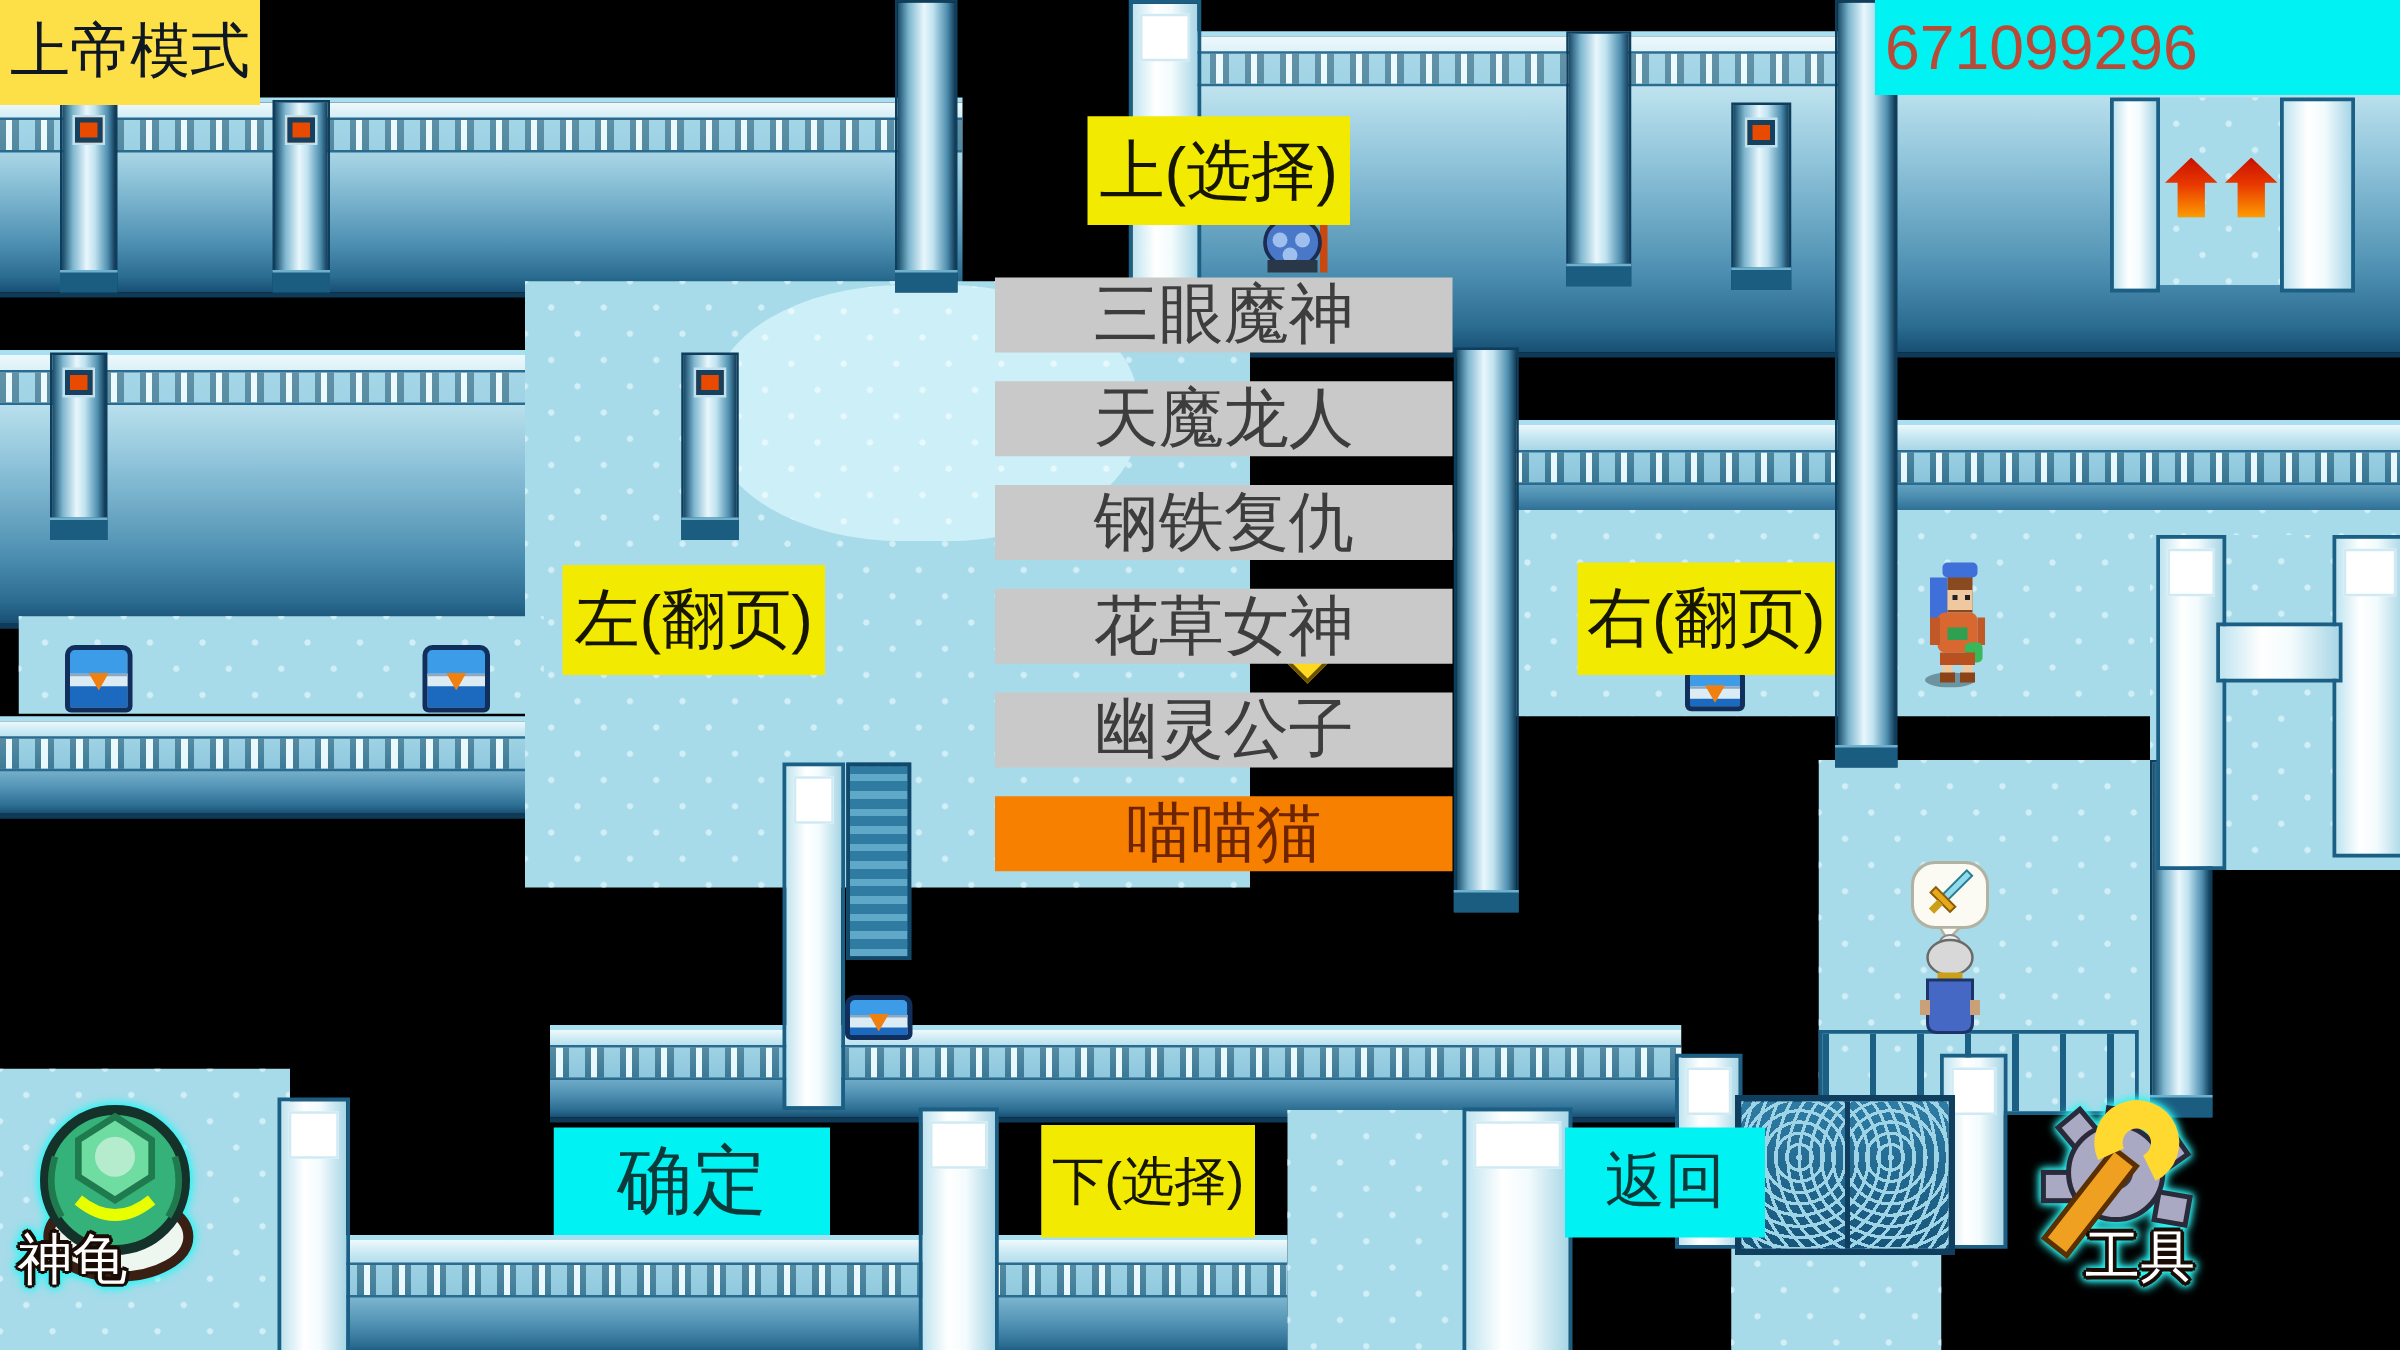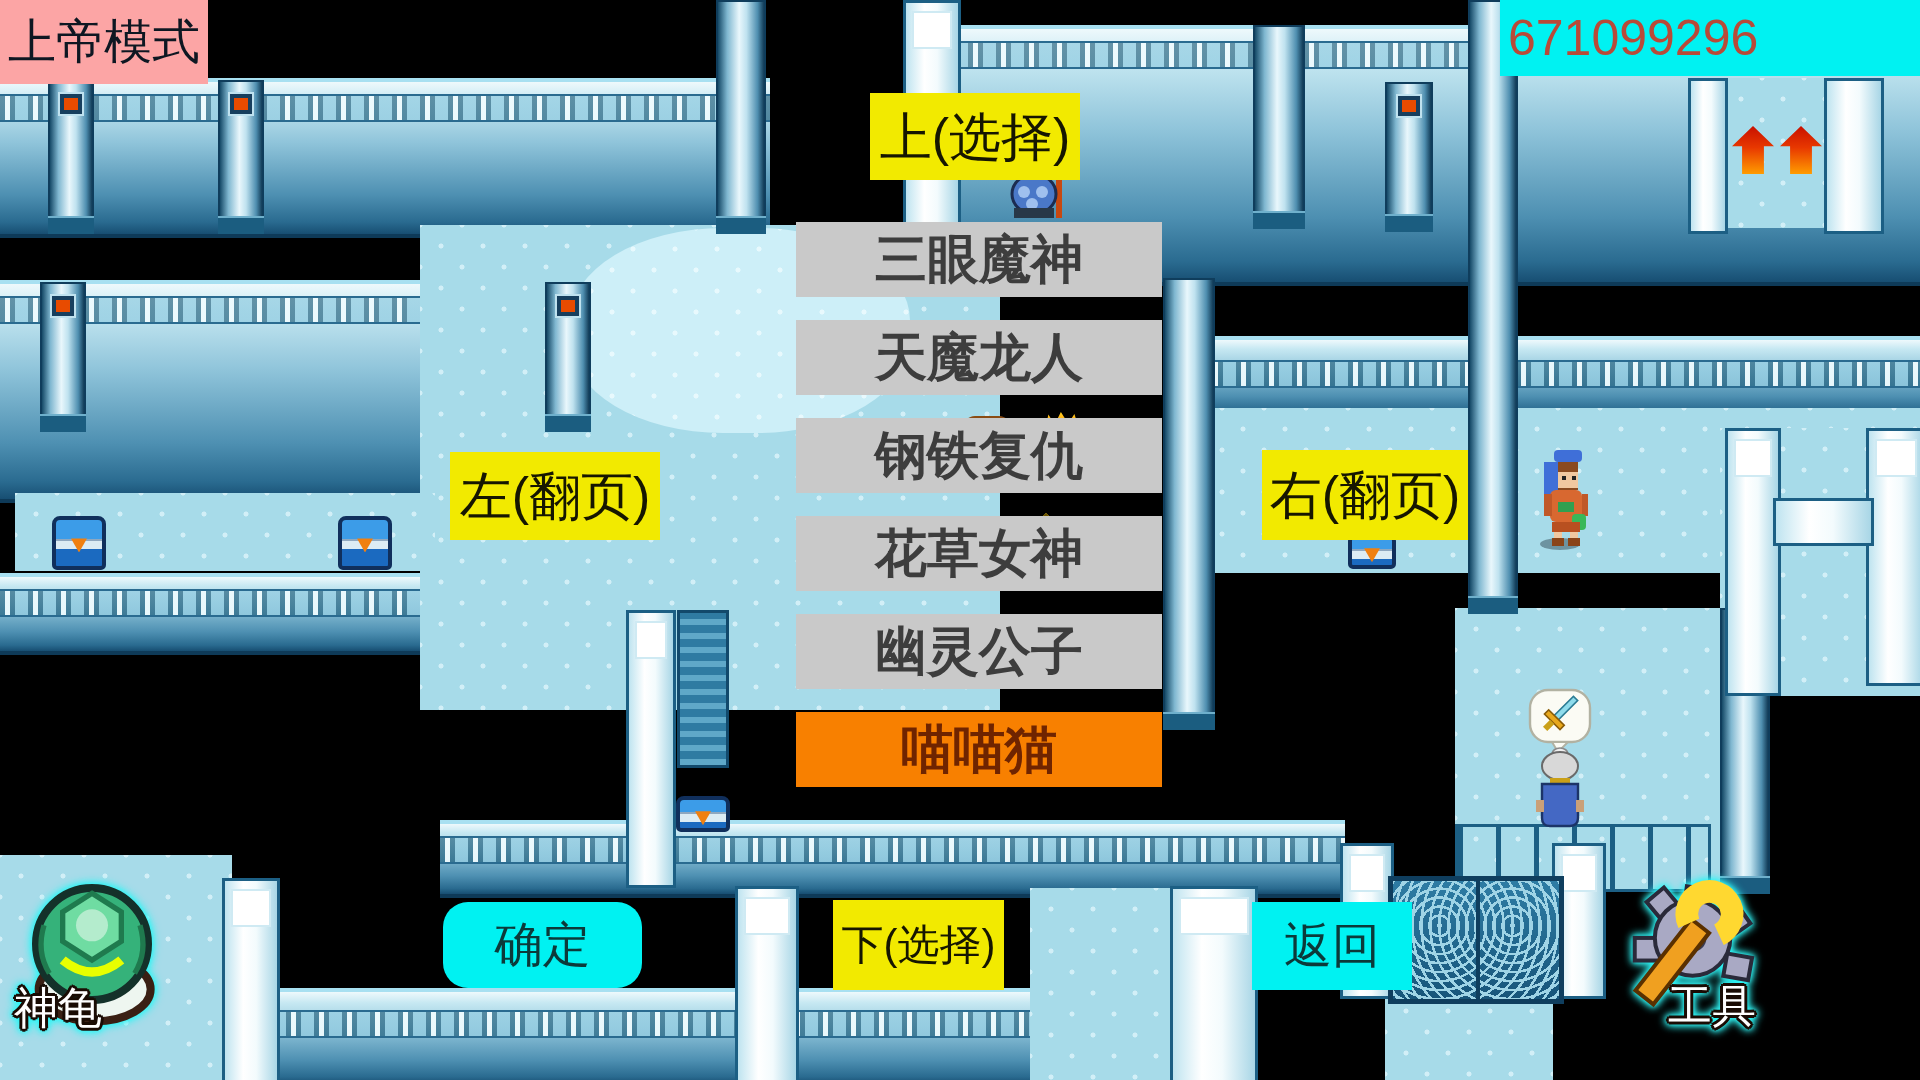--- a/index.html
+++ b/index.html
@@ -50,24 +50,24 @@
   .mon1{width:44px;height:22px;background:radial-gradient(#f8c060,#e89028);border:2px solid #8a4c14;border-radius:12px 12px 4px 4px;}
   .mon2{width:52px;height:26px;background:linear-gradient(180deg,#ffd020,#ff6000);
     clip-path:polygon(8% 100%,0 55%,14% 62%,20% 10%,32% 48%,44% 0,58% 44%,70% 8%,78% 58%,92% 40%,100% 100%);}
   .mon3{width:24px;height:16px;background:#c080e0;border:2px solid #5c3078;border-radius:8px 8px 3px 3px;}
   .mon4{width:34px;height:18px;background:#b8c0c8;border:2px solid #485058;border-radius:9px 9px 3px 3px;}
 
   
   .lbl{position:absolute;display:flex;align-items:center;justify-content:center;line-height:1;white-space:nowrap;}
   .yellow{background:#f2ea00;color:#161600;}
   .cyan{background:#00f2f2;color:#0c3a3a;}
-  .steel{background:#fca5a5;color:#0e1722;}
+  .steel{background:#fde047;color:#0e1722;}
   .menu{position:absolute;left:796px;top:222px;width:366px;display:flex;flex-direction:column;gap:23px;}
-  .menu-item{height:75px;background:#c9c9c9;color:#3d3d3d;font-size:52px;
-    display:flex;align-items:center;justify-content:center;font-weight:bold;}
+  .menu-item{height:60px;background:#c9c9c9;color:#3d3d3d;font-size:52px;
+    display:flex;align-items:center;justify-content:center;}
   .menu-item.selected{background:#f88000;color:#6f2400;}
   .qq{position:absolute;left:1500px;top:0;width:420px;height:76px;background:#00f2f2;
     display:flex;align-items:center;font-size:50px;padding-left:8px;box-sizing:border-box;}
   .qq .pre{color:#143a3a;} .qq .num{color:#b84a38;}
   .glow{filter:drop-shadow(0 0 4px #2ef5f5) drop-shadow(0 0 2px #2ef5f5);}
   .icon-cap{position:absolute;color:#fff;font-size:44px;font-weight:normal;line-height:1;
     text-shadow:3px 0 #1a0c04,-3px 0 #1a0c04,0 3px #1a0c04,0 -3px #1a0c04,2px 2px #1a0c04,-2px -2px #1a0c04,2px -2px #1a0c04,-2px 2px #1a0c04;}
 </style>
 </head>
 <body>
@@ -253,21 +253,21 @@
   <div class="qq">
       <span class="num">671099296</span>
   </div>
 
   <div class="lbl yellow" style="left:870px;top:93px;width:210px;height:87px;font-size:52px;">上(选择)</div>
 
   <div class="lbl yellow" style="left:450px;top:452px;width:210px;height:88px;font-size:52px;">左(翻页)</div>
 
   <div class="lbl yellow" style="left:1262px;top:450px;width:206px;height:90px;font-size:52px;">右(翻页)</div>
 
-  <div class="lbl cyan" style="left:443px;top:902px;width:199px;height:86px;font-size:48px;border-radius:25px;">确定</div>
+  <div class="lbl cyan" style="left:443px;top:902px;width:221px;height:86px;font-size:60px;">确定</div>
 
   <div class="lbl yellow" style="left:833px;top:900px;width:171px;height:90px;font-size:42px;">下(选择)</div>
 
   <div class="lbl cyan" style="left:1252px;top:902px;width:160px;height:88px;font-size:48px;">返回</div>
 
   <div class="menu">
     <div class="menu-item">三眼魔神</div>
     <div class="menu-item">天魔龙人</div>
     <div class="menu-item">钢铁复仇</div>
     <div class="menu-item">花草女神</div>

